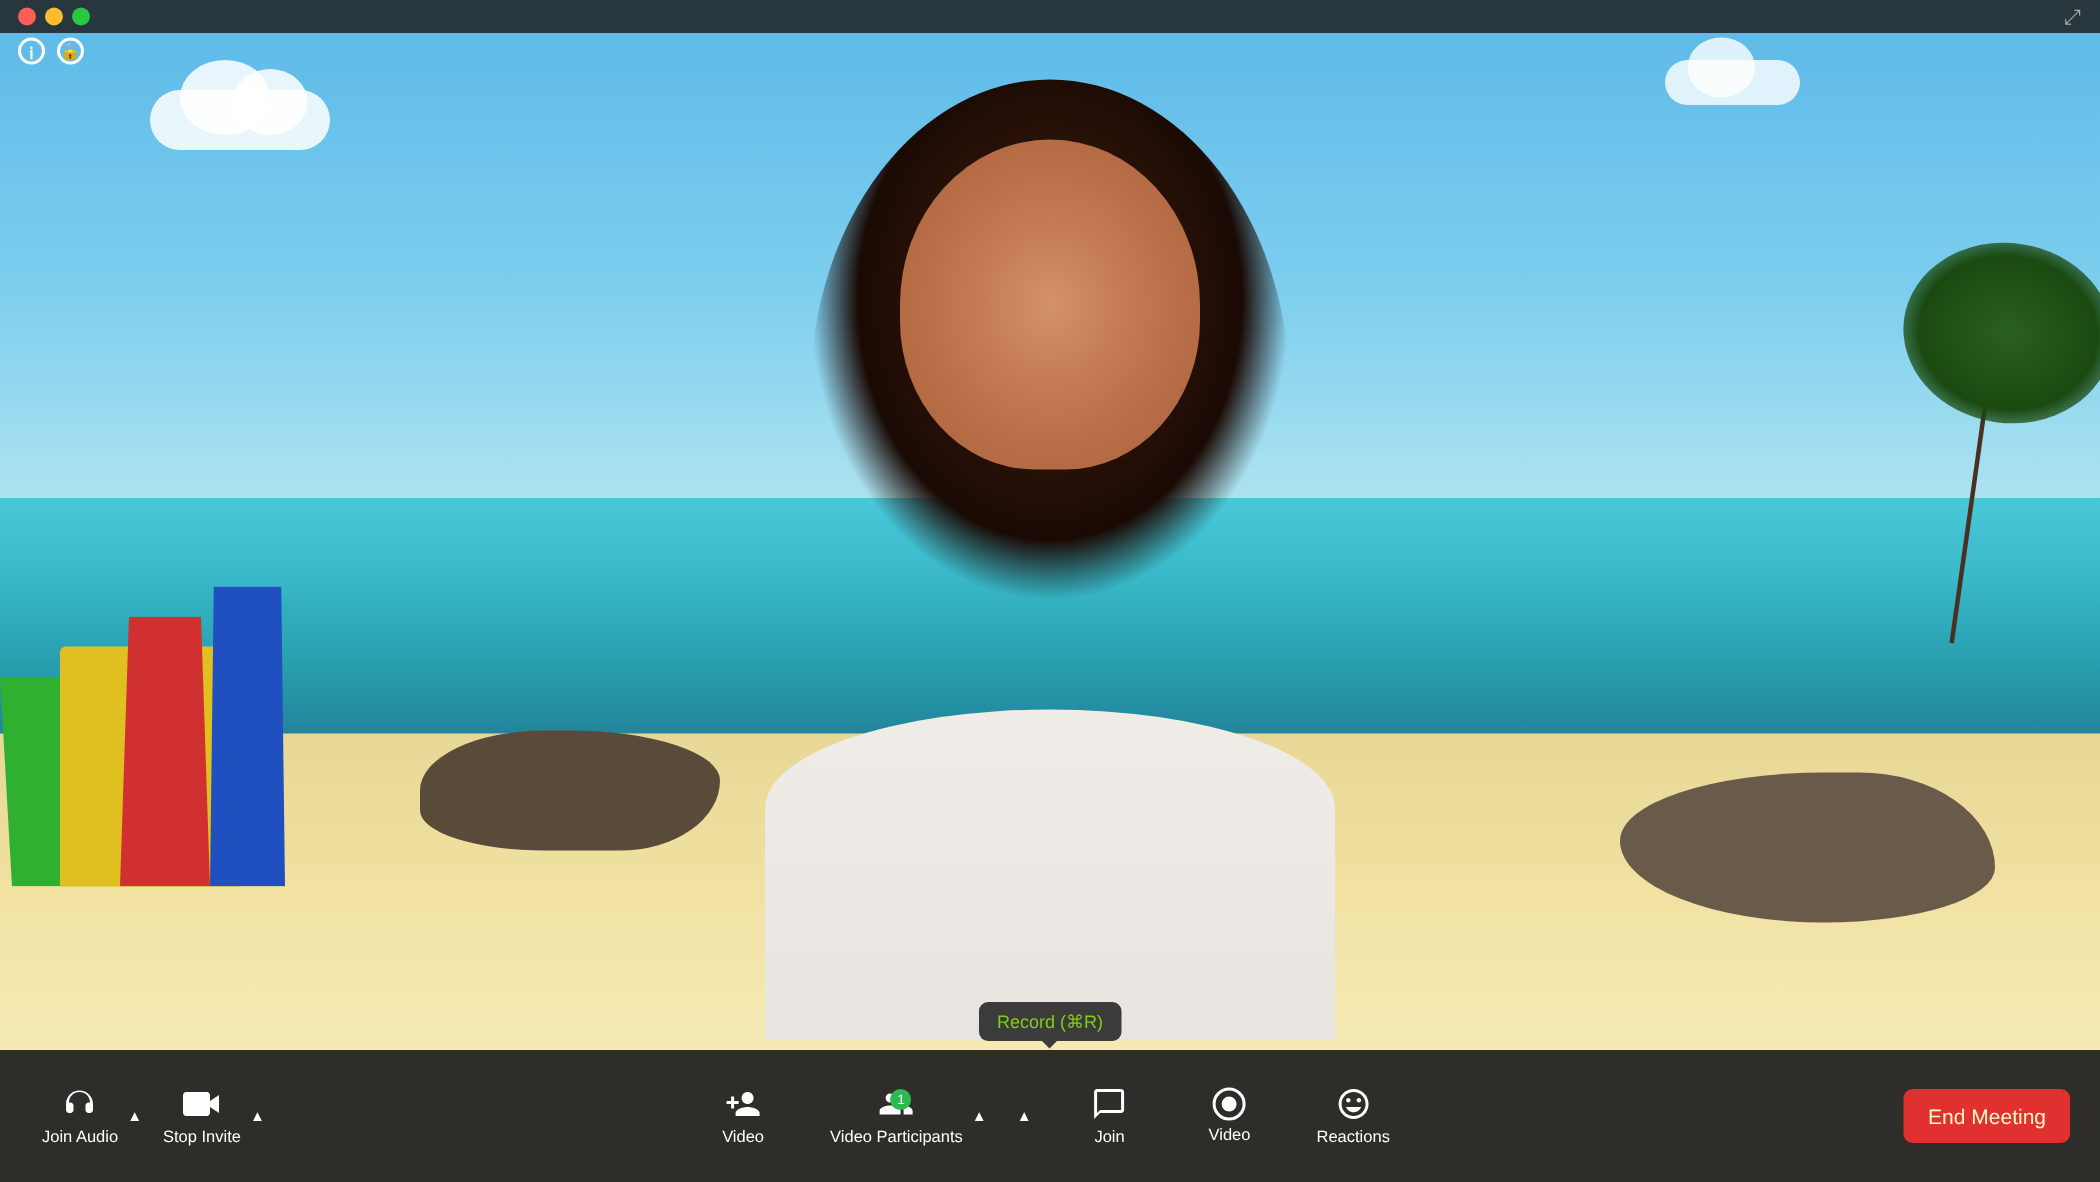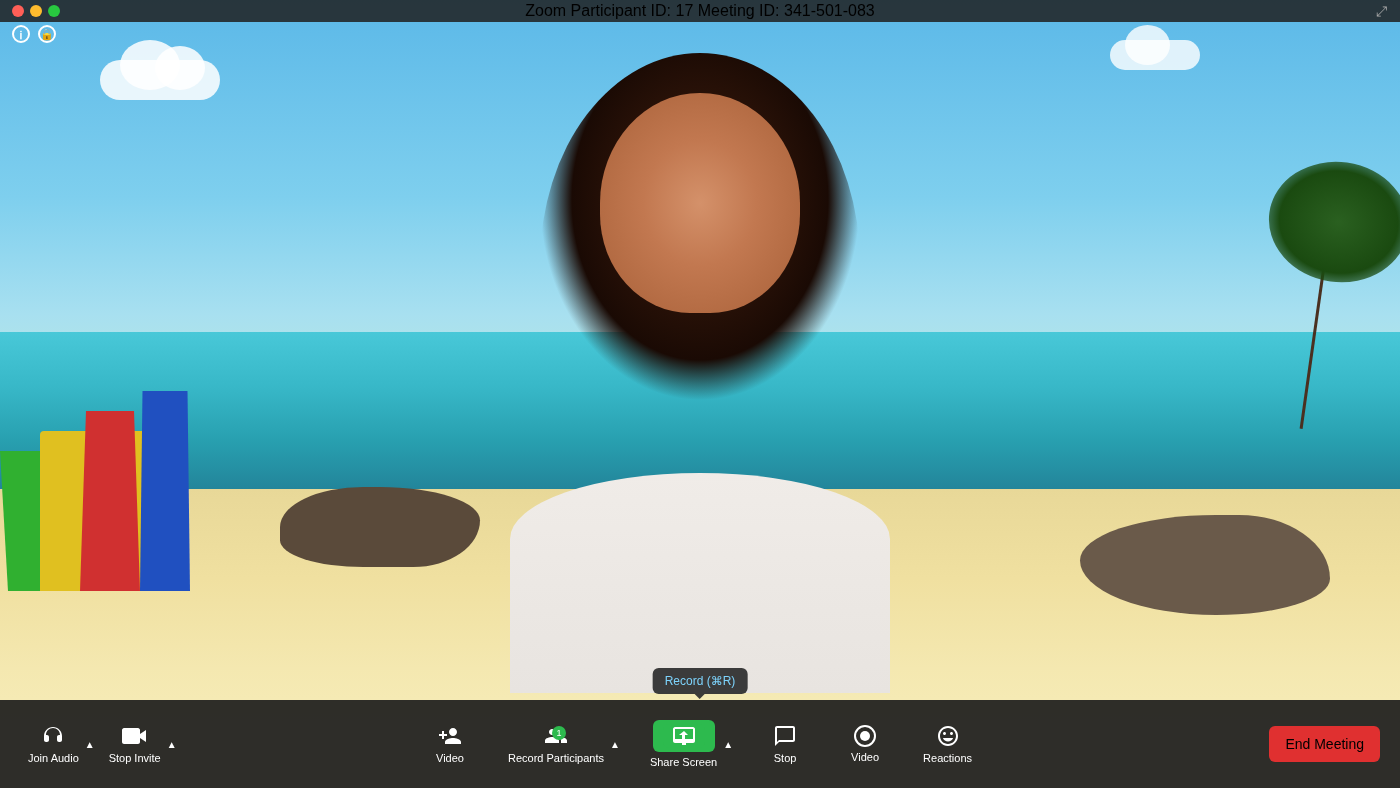--- a/index.html
+++ b/index.html
@@ -421,40 +421,40 @@
       padding: 4px 10px;
     }
 
     
     .record-tooltip {
       position: absolute;
       bottom: 94px;
       left: 50%;
       transform: translateX(-50%);
       background: rgba(50, 50, 50, 0.95);
-      color: #7dd3fc;
+      color: #84cc16;
       font-size: 12px;
       padding: 6px 12px;
       border-radius: 6px;
       white-space: nowrap;
       z-index: 300;
     }
     .record-tooltip::after {
       content: '';
       position: absolute;
       top: 100%;
       left: 50%;
       transform: translateX(-50%);
       border: 5px solid transparent;
       border-top-color: rgba(50,50,50,0.95);
     }
 
     .end-meeting-btn {
       background: #e03030;
-      color: #000000;
+      color: #fef9c3;
       border: none;
       border-radius: 6px;
       padding: 10px 16px;
       font-size: 14px;
       font-weight: 500;
       cursor: pointer;
       white-space: nowrap;
     }
 
     
@@ -496,21 +496,20 @@
   </style>
 </head>
 <body>
 
 <div id="title-bar">
   <div class="traffic-lights">
     <div class="traffic-dot close"></div>
     <div class="traffic-dot minimize"></div>
     <div class="traffic-dot maximize"></div>
   </div>
-  <span id="title-text">Zoom Participant ID: 17   Meeting ID: 341-501-083</span>
   <div class="title-bar-right">
     <div class="fullscreen-btn">⤢</div>
   </div>
 </div>
 
 <div id="info-bar">
   <div class="info-icons">
     <div class="info-icon-circle">ℹ</div>
     <div class="info-icon-circle">🔒</div>
   </div>
@@ -590,46 +589,36 @@
     </div>
 
     <div class="tb-btn-group tb-btn-with-badge">
       <div class="tb-btn">
         <div class="tb-btn-icon" style="position:relative;">
           <svg width="24" height="24" viewBox="0 0 24 24" fill="white">
             <path d="M16 11c1.66 0 2.99-1.34 2.99-3S17.66 5 16 5c-1.66 0-3 1.34-3 3s1.34 3 3 3zm-8 0c1.66 0 2.99-1.34 2.99-3S9.66 5 8 5C6.34 5 5 6.34 5 8s1.34 3 3 3zm0 2c-2.33 0-7 1.17-7 3.5V19h14v-2.5c0-2.33-4.67-3.5-7-3.5zm8 0c-.29 0-.62.02-.97.05 1.16.84 1.97 1.97 1.97 3.45V19h6v-2.5c0-2.33-4.67-3.5-7-3.5z"></path>
           </svg>
           <span class="badge">1</span>
         </div>
-        <span class="tb-btn-label">Record Participants</span>
+        <span class="tb-btn-label">Video Participants</span>
       </div>
       <div class="tb-caret">▲</div>
     </div>
 
     <div class="tb-btn-group">
-      <div class="tb-btn share-screen-btn">
-        <div class="tb-btn-icon">
-          <div style="background:#2dba4e;border-radius:6px;padding:3px 10px;display:flex;align-items:center;justify-content:center;">
-            <svg width="22" height="18" viewBox="0 0 22 18" fill="white">
-              <path d="M0 2C0 1 1 0 2 0h18c1 0 2 1 2 2v12c0 1-1 2-2 2h-7v2h2v2H7v-2h2v-2H2c-1 0-2-1-2-2V2zm2 0v10h18V2H2zm9 2l4 4h-3v4H9V8H6l5-4z"></path>
-            </svg>
-          </div>
-        </div>
-        <span class="tb-btn-label">Share Screen</span>
-      </div>
       <div class="tb-caret">▲</div>
     </div>
 
     <div class="tb-btn">
       <div class="tb-btn-icon">
         <svg width="24" height="24" viewBox="0 0 24 24" fill="white">
           <path d="M20 2H4c-1.1 0-2 .9-2 2v18l4-4h14c1.1 0 2-.9 2-2V4c0-1.1-.9-2-2-2zm0 14H6l-2 2V4h16v12z"></path>
         </svg>
       </div>
-      <span class="tb-btn-label">Stop</span>
+      <span class="tb-btn-label">Join</span>
     </div>
 
     <div class="tb-btn" style="position:relative;">
       <div class="tb-btn-icon">
         <div class="record-circle">
           <div class="record-dot"></div>
         </div>
       </div>
       <span class="tb-btn-label">Video</span>
     </div>

